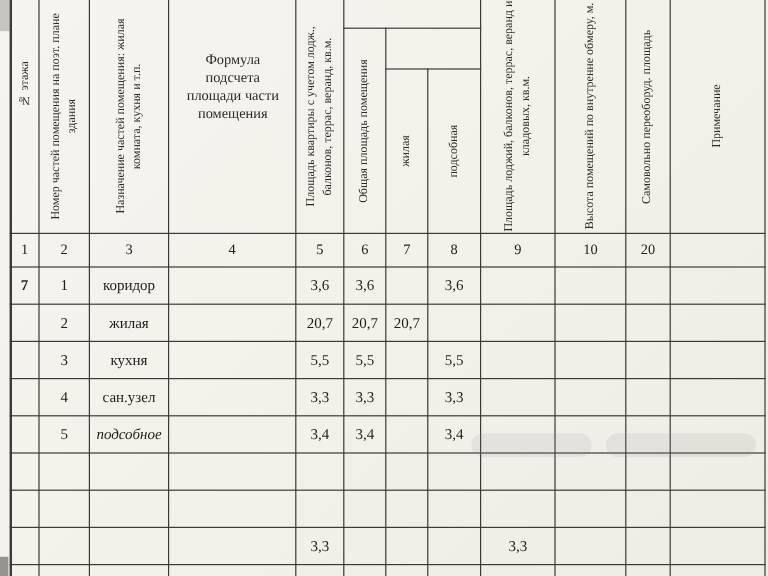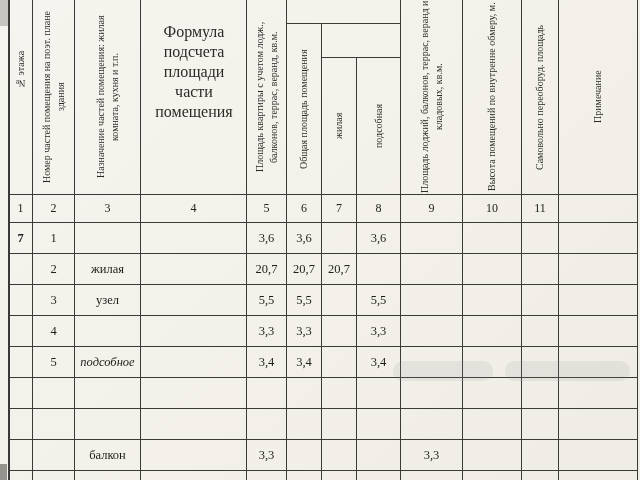--- a/index.html
+++ b/index.html
@@ -13,21 +13,21 @@
   .v { position:absolute; width:1px; background:#3a3a38; }
   .h { position:absolute; height:1px; background:#3a3a38; }
   .vhead { position:absolute; display:flex; justify-content:center; overflow:hidden; }
   .vhead > span {
     writing-mode:vertical-rl; transform:rotate(180deg);
     height:100%; text-align:center;
     font-size:10px; line-height:1.35; color:#2b2a27;
   }
   .hhead {
     position:absolute; display:flex; align-items:center; justify-content:center;
-    text-align:center; font-size:16px; line-height:1.25; color:#2b2a27; overflow:hidden;
+    text-align:center; font-size:12px; line-height:1.25; color:#2b2a27; overflow:hidden;
   }
   .iznee { font-size:11px; }
   .num {
     position:absolute; display:flex; align-items:center; justify-content:center;
     font-size:12px; color:#22211e;
   }
   .cell {
     position:absolute; display:flex; align-items:center; justify-content:center;
     font-size:12.5px; color:#1f1e1b; overflow:hidden; white-space:nowrap;
   }
@@ -110,51 +110,52 @@
   <div class="num" style="left:9px;top:195px;width:23px;height:26px;">1</div>
   <div class="num" style="left:33px;top:195px;width:41px;height:26px;">2</div>
   <div class="num" style="left:75px;top:195px;width:65px;height:26px;">3</div>
   <div class="num" style="left:141px;top:195px;width:105px;height:26px;">4</div>
   <div class="num" style="left:247px;top:195px;width:39px;height:26px;">5</div>
   <div class="num" style="left:287px;top:195px;width:34px;height:26px;">6</div>
   <div class="num" style="left:322px;top:195px;width:34px;height:26px;">7</div>
   <div class="num" style="left:357px;top:195px;width:43px;height:26px;">8</div>
   <div class="num" style="left:401px;top:195px;width:61px;height:26px;">9</div>
   <div class="num" style="left:463px;top:195px;width:58px;height:26px;">10</div>
-  <div class="num" style="left:522px;top:195px;width:36px;height:26px;">11</div>
+  <div class="num" style="left:522px;top:195px;width:36px;height:26px;">20</div>
 
   <div class="cell bold" style="left:9px;top:223px;width:23px;height:30px;">7</div>
   <div class="cell" style="left:33px;top:223px;width:41px;height:30px;">1</div>
+  <div class="cell" style="left:75px;top:223px;width:65px;height:30px;">коридор</div>
   <div class="cell" style="left:247px;top:223px;width:39px;height:30px;">3,6</div>
   <div class="cell" style="left:287px;top:223px;width:34px;height:30px;">3,6</div>
   <div class="cell" style="left:357px;top:223px;width:43px;height:30px;">3,6</div>
 
   <div class="cell" style="left:33px;top:254px;width:41px;height:30px;">2</div>
   <div class="cell" style="left:75px;top:254px;width:65px;height:30px;">жилая</div>
   <div class="cell" style="left:247px;top:254px;width:39px;height:30px;">20,7</div>
   <div class="cell" style="left:287px;top:254px;width:34px;height:30px;">20,7</div>
   <div class="cell" style="left:322px;top:254px;width:34px;height:30px;">20,7</div>
 
   <div class="cell" style="left:33px;top:285px;width:41px;height:30px;">3</div>
-  <div class="cell" style="left:75px;top:285px;width:65px;height:30px;">узел</div>
+  <div class="cell" style="left:75px;top:285px;width:65px;height:30px;">кухня</div>
   <div class="cell" style="left:247px;top:285px;width:39px;height:30px;">5,5</div>
   <div class="cell" style="left:287px;top:285px;width:34px;height:30px;">5,5</div>
   <div class="cell" style="left:357px;top:285px;width:43px;height:30px;">5,5</div>
 
   <div class="cell" style="left:33px;top:316px;width:41px;height:30px;">4</div>
+  <div class="cell" style="left:75px;top:316px;width:65px;height:30px;">сан.узел</div>
   <div class="cell" style="left:247px;top:316px;width:39px;height:30px;">3,3</div>
   <div class="cell" style="left:287px;top:316px;width:34px;height:30px;">3,3</div>
   <div class="cell" style="left:357px;top:316px;width:43px;height:30px;">3,3</div>
 
   <div class="cell" style="left:33px;top:347px;width:41px;height:30px;">5</div>
   <div class="cell" style="left:75px;top:347px;width:65px;height:30px;font-style:italic;">подсобное</div>
   <div class="cell" style="left:247px;top:347px;width:39px;height:30px;">3,4</div>
   <div class="cell" style="left:287px;top:347px;width:34px;height:30px;">3,4</div>
   <div class="cell" style="left:357px;top:347px;width:43px;height:30px;">3,4</div>
 
-  <div class="cell" style="left:75px;top:440px;width:65px;height:30px;">балкон</div>
   <div class="cell" style="left:247px;top:440px;width:39px;height:30px;">3,3</div>
   <div class="cell" style="left:401px;top:440px;width:61px;height:30px;">3,3</div>
 
   <div class="wm" style="left:393px;top:361px;width:100px;height:20px;"></div>
   <div class="wm" style="left:505px;top:361px;width:125px;height:20px;"></div>
 
 </div>
 
 </body></html>

